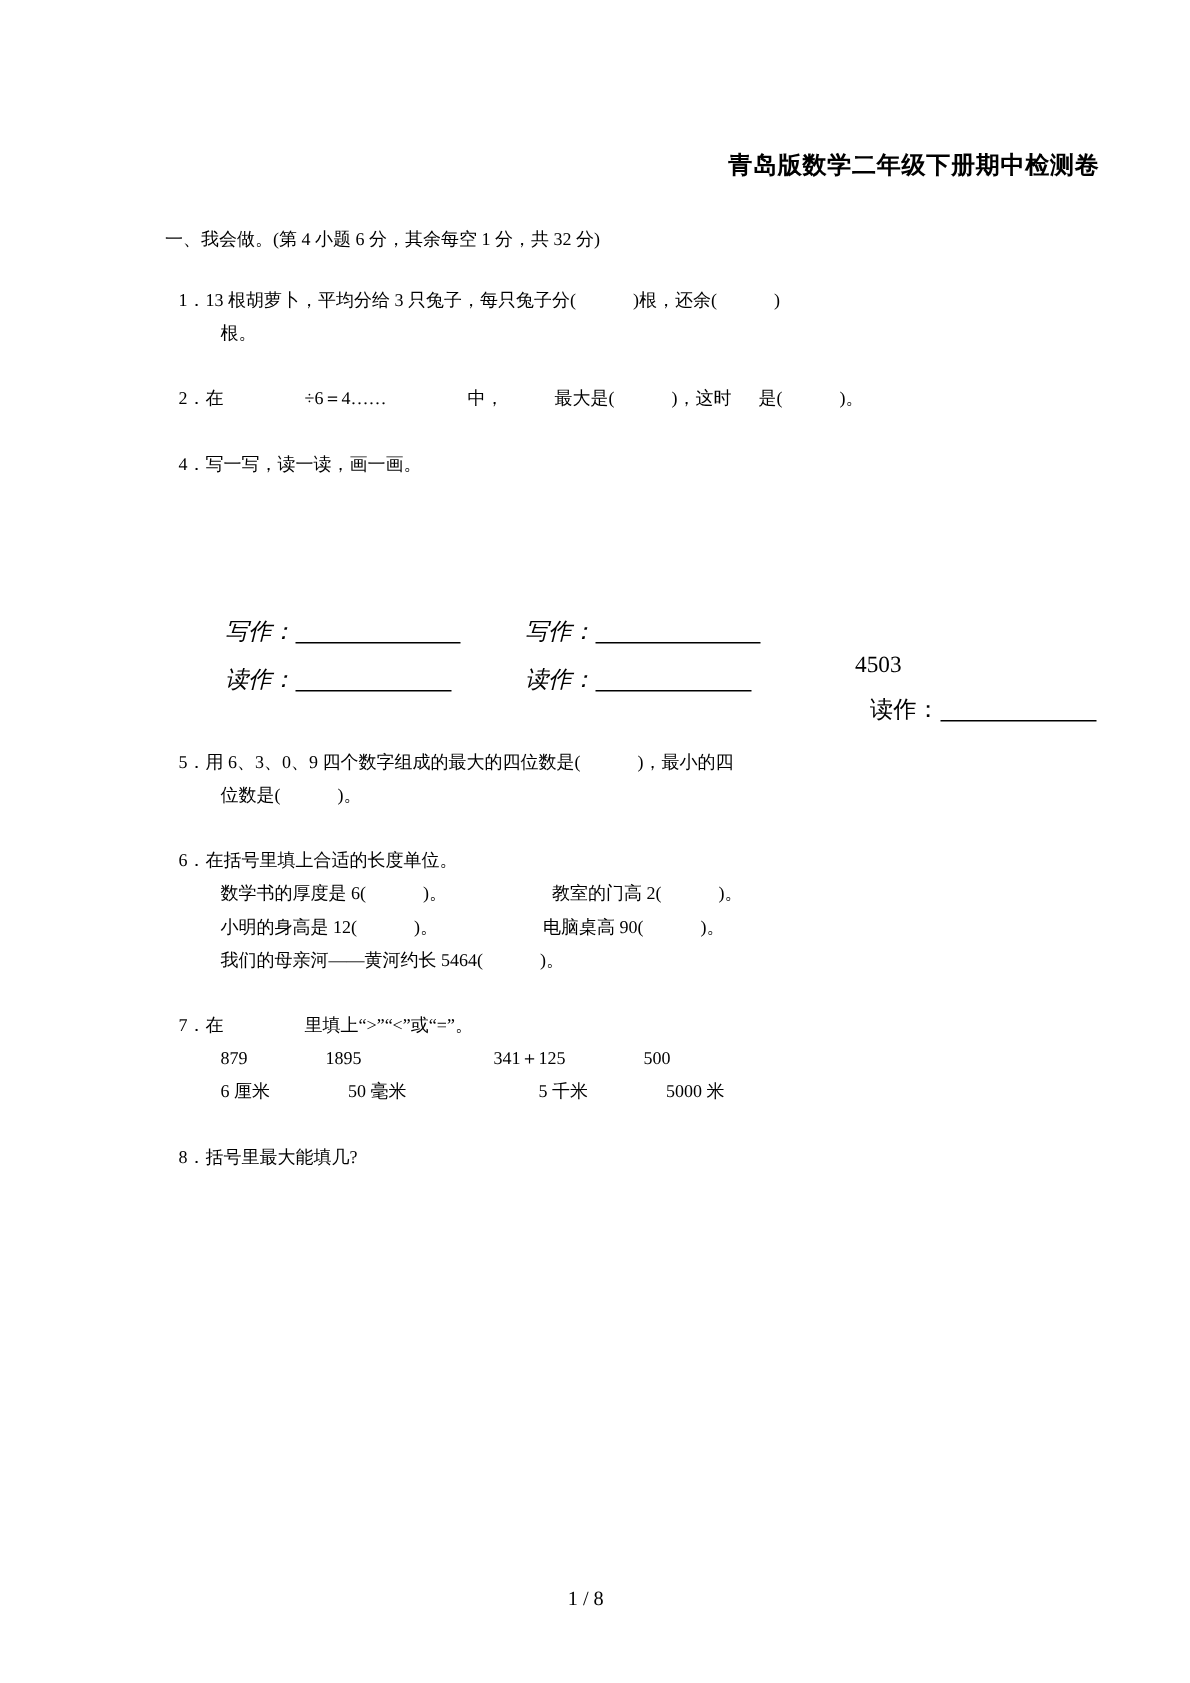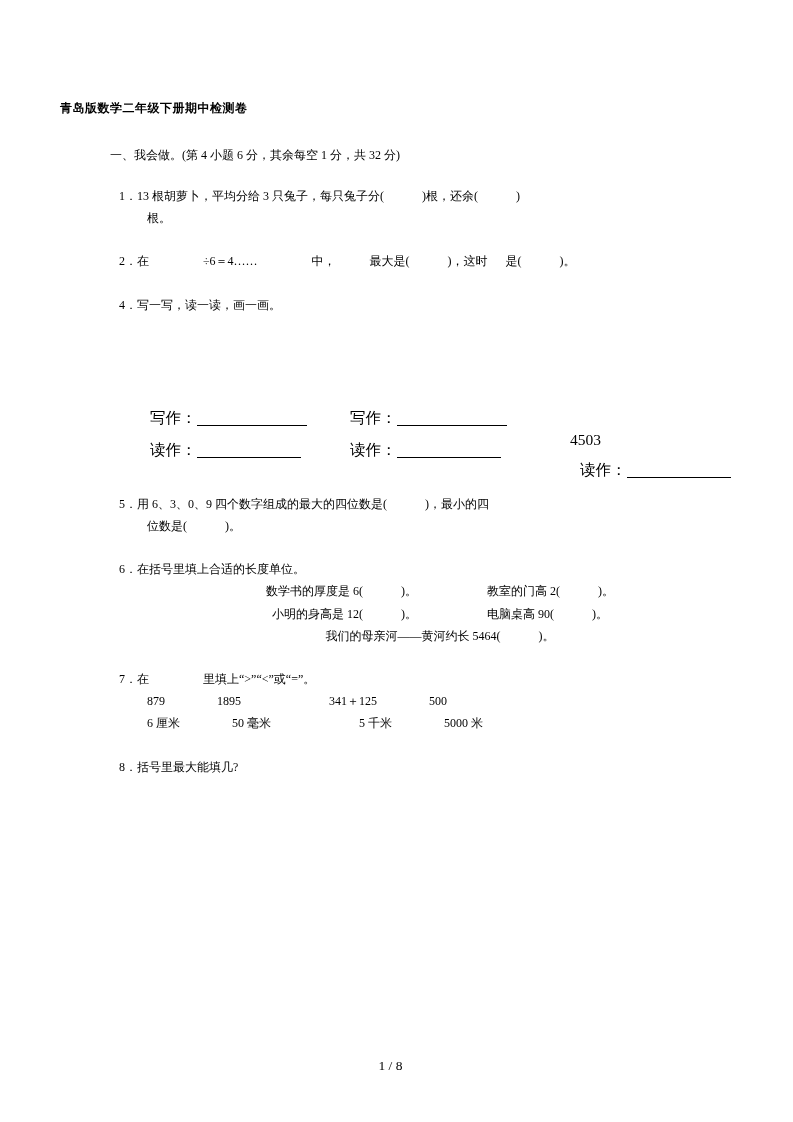--- a/index.html
+++ b/index.html
@@ -17,24 +17,24 @@
   }
   .page {
     position: absolute;
     left: 0; top: 0;
     width: 793px;
     height: 1122px;
     box-sizing: border-box;
     padding: 0 60px;
   }
   .doc-title {
-    text-align: left;
+    text-align: right;
     font-family: "DejaVu Sans", sans-serif;
     font-weight: bold;
-    font-size: 12px;
+    font-size: 16px;
     letter-spacing: 0.5px;
     margin-top: 100px;
     margin-bottom: 0;
   }
   .section-head {
     font-size: 12px;
     margin-top: 30px;
     margin-left: 50px;
   }
   .q {
@@ -68,20 +68,21 @@
     margin-left: 90px;
     font-size: 15.5px;
     line-height: 2.1;
     position: relative;
   }
   .write-row {
     display: flex;
   }
   .wcell {
     width: 200px;
+    font-style: italic;
   }
   .uline {
     display: inline-block;
     border-bottom: 1px solid #000;
     width: 110px;
     height: 15px;
     vertical-align: -3px;
   }
   .uline-sm {
     display: inline-block;
@@ -99,21 +100,20 @@
   .third-read {
     position: absolute;
     left: 430px;
     top: 52px;
     font-size: 15.5px;
     white-space: nowrap;
   }
   .unitrow {
     display: block;
     margin-left: 28px;
-    text-align: center;
   }
   .unit-col2 {
     display: inline-block;
     margin-left: 70px;
   }
   .cmp-row {
     display: block;
     margin-left: 28px;
   }
   .cmp-gap {

